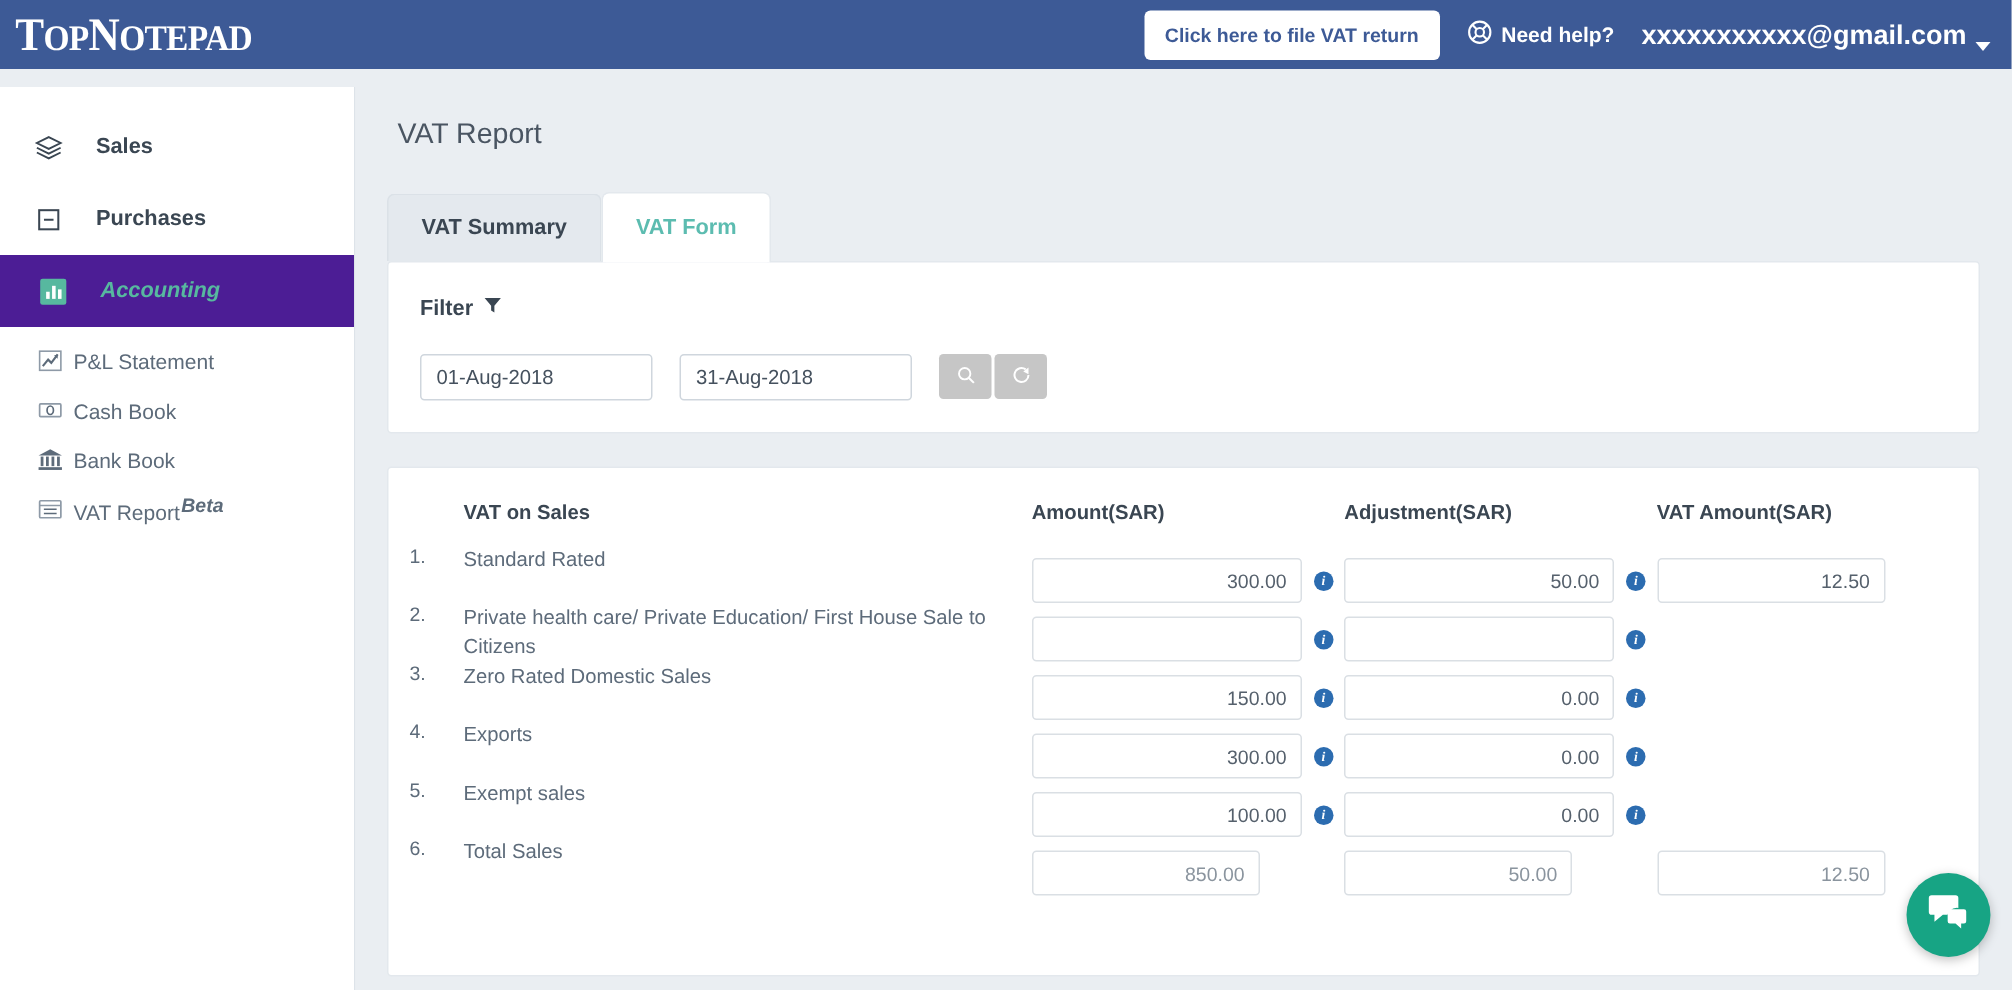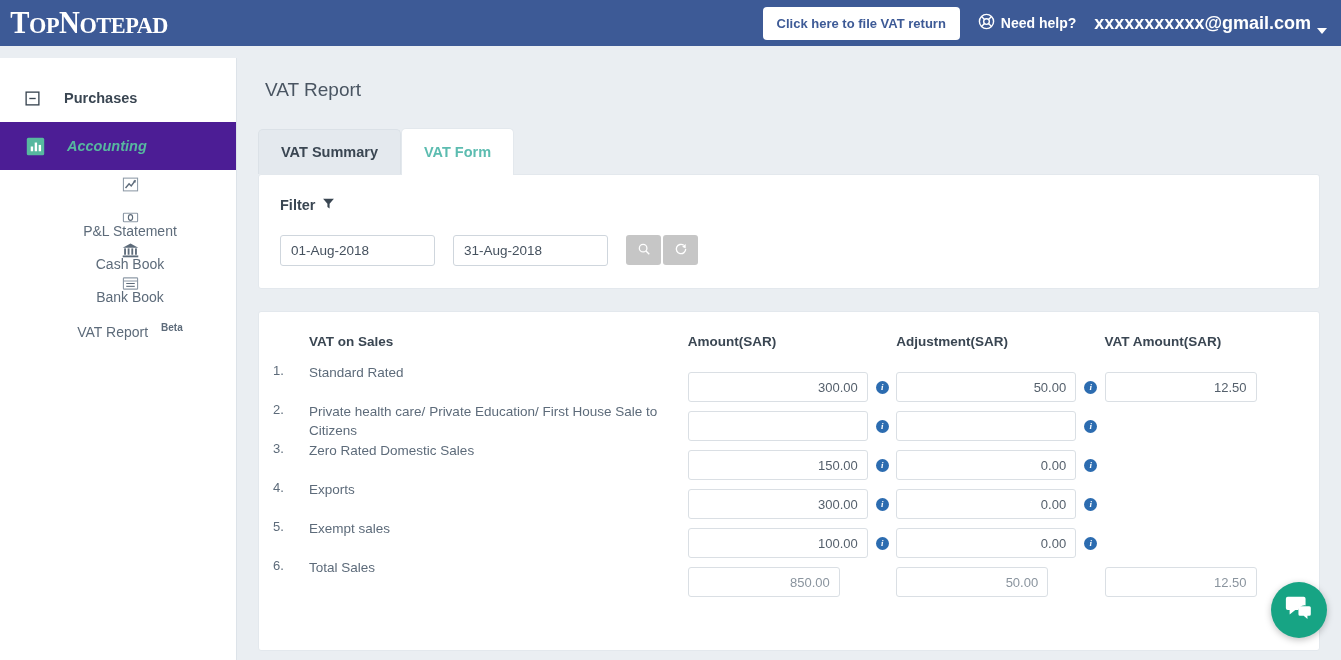--- a/index.html
+++ b/index.html
@@ -76,30 +76,29 @@
   .nav-item .nav-label {
     font-size: 14.5px; font-weight: bold; color: #3a4652;
   }
   .nav-item.active { background: #4c1d95; border-left: 3px solid transparent; font-style: italic; }
   .nav-item.active .nav-label { color: #57b89f; }
   .nav-icon { width: 20px; display: flex; align-items: center; justify-content: center; }
 
   .subnav { padding-top: 6px; }
   .subnav-item {
     display: flex; align-items: center;
-    height: 33px; padding-left: 24px; gap: 30px;
+    height: 33px; padding-left: 24px; gap: 7px;
     cursor: pointer;
-    flex-direction: column;
   }
   .subnav-item .sub-label {
     font-size: 14px; color: #5d6b7a;
   }
   .beta-tag {
-    font-size: 10px; font-weight: bold; color: #5d6b7a;
-    vertical-align: super; margin-left: 13px;
+    font-size: 13px; font-weight: bold; color: #5d6b7a;
+    vertical-align: super; margin-left: 1px; font-style: italic;
   }
   .sub-icon { width: 18px; display: flex; align-items: center; justify-content: center; }
 
   
   .main {
     position: absolute; top: 58px; left: 237px;
     width: 1104px; height: 602px;
     background: #eaeef2;
     overflow: hidden;
   }
@@ -236,20 +235,30 @@
     <div class="user-menu">
       <span>xxxxxxxxxxx@gmail.com</span>
       <span class="caret-down"></span>
     </div>
   </div>
 </div>
 
 <div class="sidebar">
   <div class="nav-top">
 
+    <div class="nav-item">
+      <span class="nav-icon">
+        <svg width="19" height="19" viewBox="0 0 24 24">
+          <polygon points="12,3 22,8 12,13 2,8" fill="none" stroke="#3a4652" stroke-width="1.6"></polygon>
+          <polyline points="2,12 12,17 22,12" fill="none" stroke="#3a4652" stroke-width="1.6"></polyline>
+          <polyline points="2,16 12,21 22,16" fill="none" stroke="#3a4652" stroke-width="1.6"></polyline>
+        </svg>
+      </span>
+      <span class="nav-label">Sales</span>
+    </div>
 
     <div class="nav-item">
       <span class="nav-icon">
         <svg width="17" height="17" viewBox="0 0 24 24">
           <rect x="3" y="3" width="18" height="18" fill="none" stroke="#3a4652" stroke-width="1.9"></rect>
           <line x1="7.5" y1="12" x2="16.5" y2="12" stroke="#3a4652" stroke-width="1.9"></line>
         </svg>
       </span>
       <span class="nav-label">Purchases</span>
     </div>

